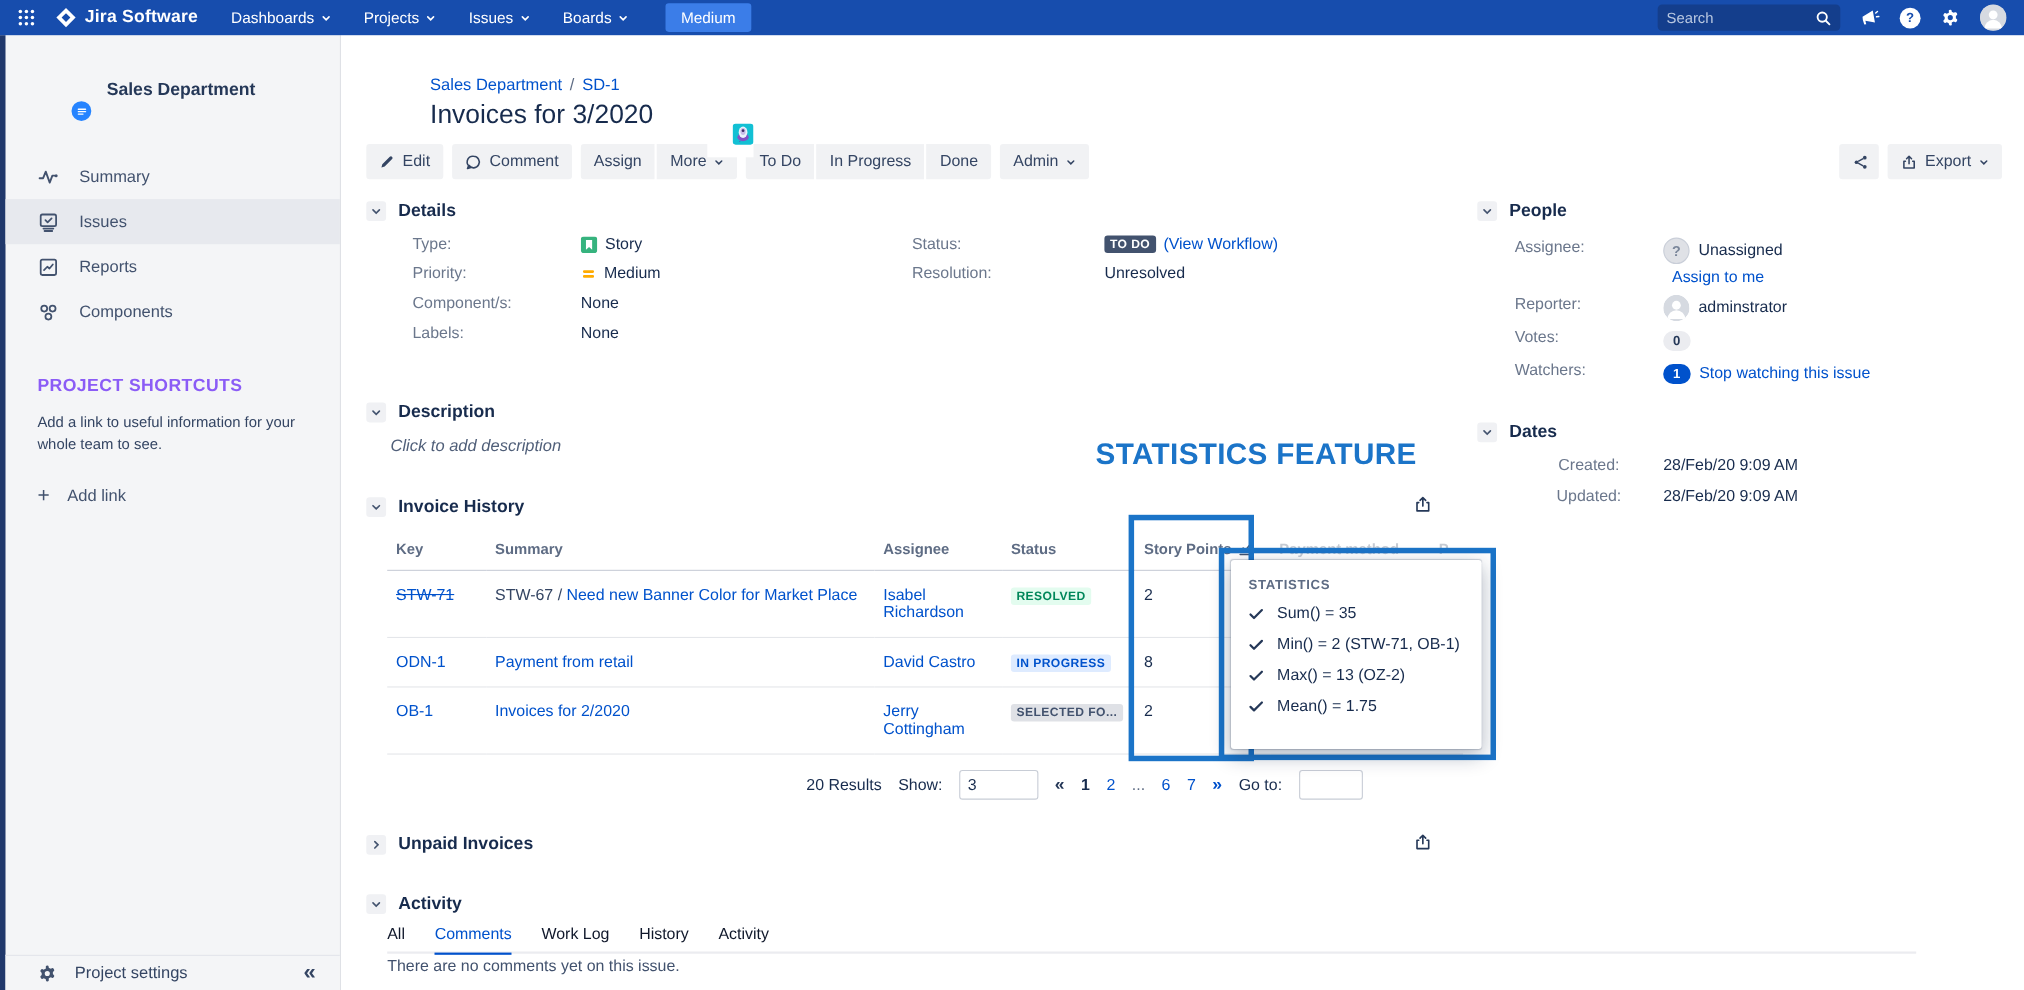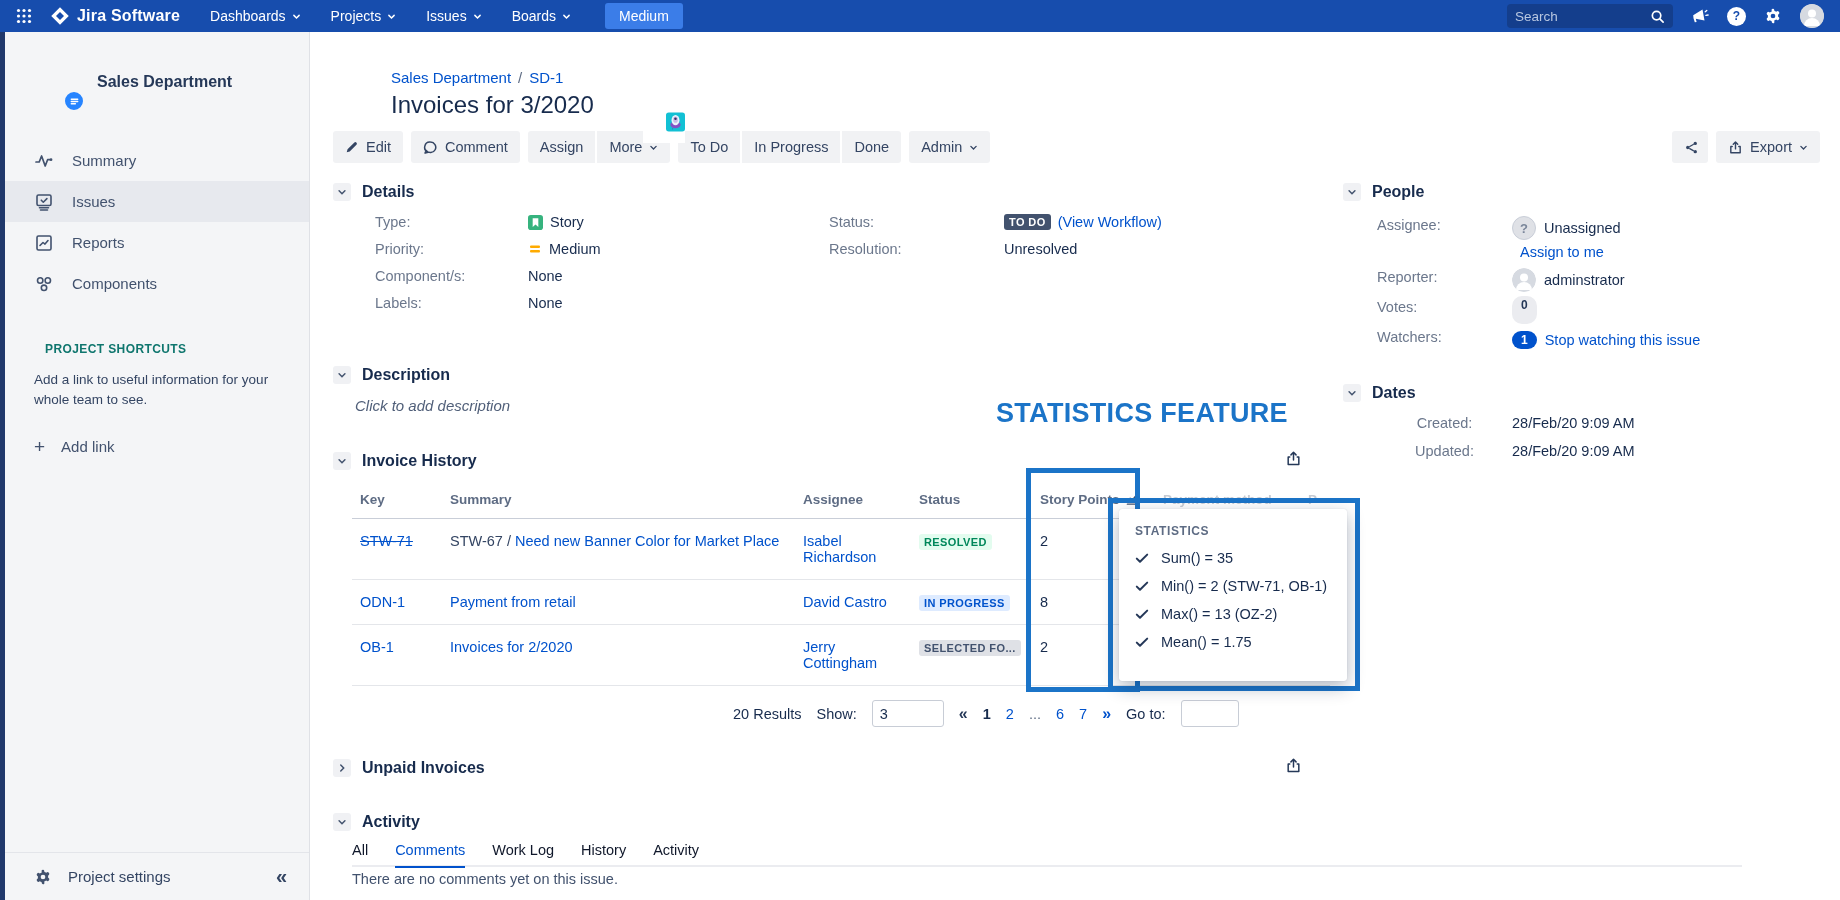--- a/index.html
+++ b/index.html
@@ -35,26 +35,26 @@
   .proj-avatar { position:relative; width:52px; height:52px; flex:none; }
   .proj-avatar svg.main { border-radius:7px; }
   .avatar-badge { position:absolute; right:-4px; bottom:-4px; width:22px; height:22px;
     border:2px solid #F4F5F7; border-radius:50%; background:#2684FF; display:flex; align-items:center; justify-content:center; }
   .proj-name { font-size:16px; font-weight:700; color:#253858; }
   .side-nav { margin-top:14px; }
   .side-item { display:flex; align-items:center; gap:18px; height:41px; padding-left:29px;
     font-size:15px; color:#42526E; cursor:pointer; }
   .side-item.active { background:#E7E9EE; }
   .side-item .sicon { display:flex; color:#42526E; }
-  .shortcuts-header { margin:38px 0 0 40px; font-size:12px; font-weight:700; letter-spacing:.4px; color:#0f766e; }
+  .shortcuts-header { margin:38px 0 0 29px; font-size:16px; font-weight:700; letter-spacing:.4px; color:#8b5cf6; }
   .shortcuts-hint { margin:14px 28px 0 29px; font-size:13.5px; line-height:1.45; color:#344563; }
   .addlink { display:flex; align-items:center; gap:16px; margin:28px 0 0 29px; font-size:15px;
     color:#42526E; cursor:pointer; }
   .addlink .plus { font-size:19px; line-height:1; color:#42526E; }
-  .side-footer { position:absolute; left:0; right:0; bottom:0; height:48px; display:flex;
+  .side-footer { position:absolute; left:0; right:0; bottom:0; height:32px; display:flex;
     align-items:center; gap:16px; padding-left:29px; border-top:1px solid #E3E5EA; background:#F4F5F7; }
   .side-footer .label { font-size:15px; color:#344563; }
   .collapse { margin-left:auto; margin-right:22px; font-size:20px; color:#344563; cursor:pointer; font-weight:700; }
 
   
   .main { position:absolute; left:310px; top:32px; right:0; bottom:0; background:#fff;
     padding-left:23px; overflow:hidden; }
   .issue-head { display:flex; gap:16px; margin-top:37px; }
   .issue-avatar { position:relative; width:42px; height:42px; flex:none; }
   .breadcrumb { font-size:15px; display:flex; gap:7px; align-items:center; }
@@ -127,21 +127,21 @@
 
   .unpaid-sec { margin-top:32px; }
   .activity-sec { margin-top:36px; }
   .tabs-row { display:flex; gap:27px; margin:10px 0 0 19px; width:1390px; border-bottom:2px solid #EBECF0; }
   .tab { font-size:14.5px; color:#0f172a; padding-bottom:8px; cursor:pointer; position:relative; top:1px; }
   .tab.active { color:#0052CC; border-bottom:2px solid #0052CC; margin-bottom:-2px; }
   .empty-text { margin:4px 0 0 19px; font-size:14.5px; color:#42526E; }
 
   
   .people-fields { margin:13px 0 0 34px; }
-  .prow { display:flex; min-height:28px; font-size:14.5px; margin-bottom:2px; }
+  .prow { display:flex; align-items:center; min-height:28px; font-size:14.5px; margin-bottom:2px; }
   .plabel { width:135px; color:#6B778C; flex:none; align-self:flex-start; padding-top:3px; }
   .pval { display:flex; align-items:center; gap:8px; }
   .mini-avatar { width:24px; height:24px; border-radius:50%; overflow:hidden; flex:none;
     display:flex; align-items:center; justify-content:center; }
   .q-avatar { background:#DFE1E6; color:#7A869A; font-weight:700; font-size:13px; border:1px solid #C9CED8; }
   .assign-me { margin:2px 0 6px 143px; font-size:14.5px; }
   .pill { border-radius:10px; font-size:12px; font-weight:700; padding:2px 9px; }
   .pill-gray { background:#EBECF0; color:#253858; }
   .pill-blue { background:#0052CC; color:#fff; }
   .dates-sec { margin-top:30px; }

